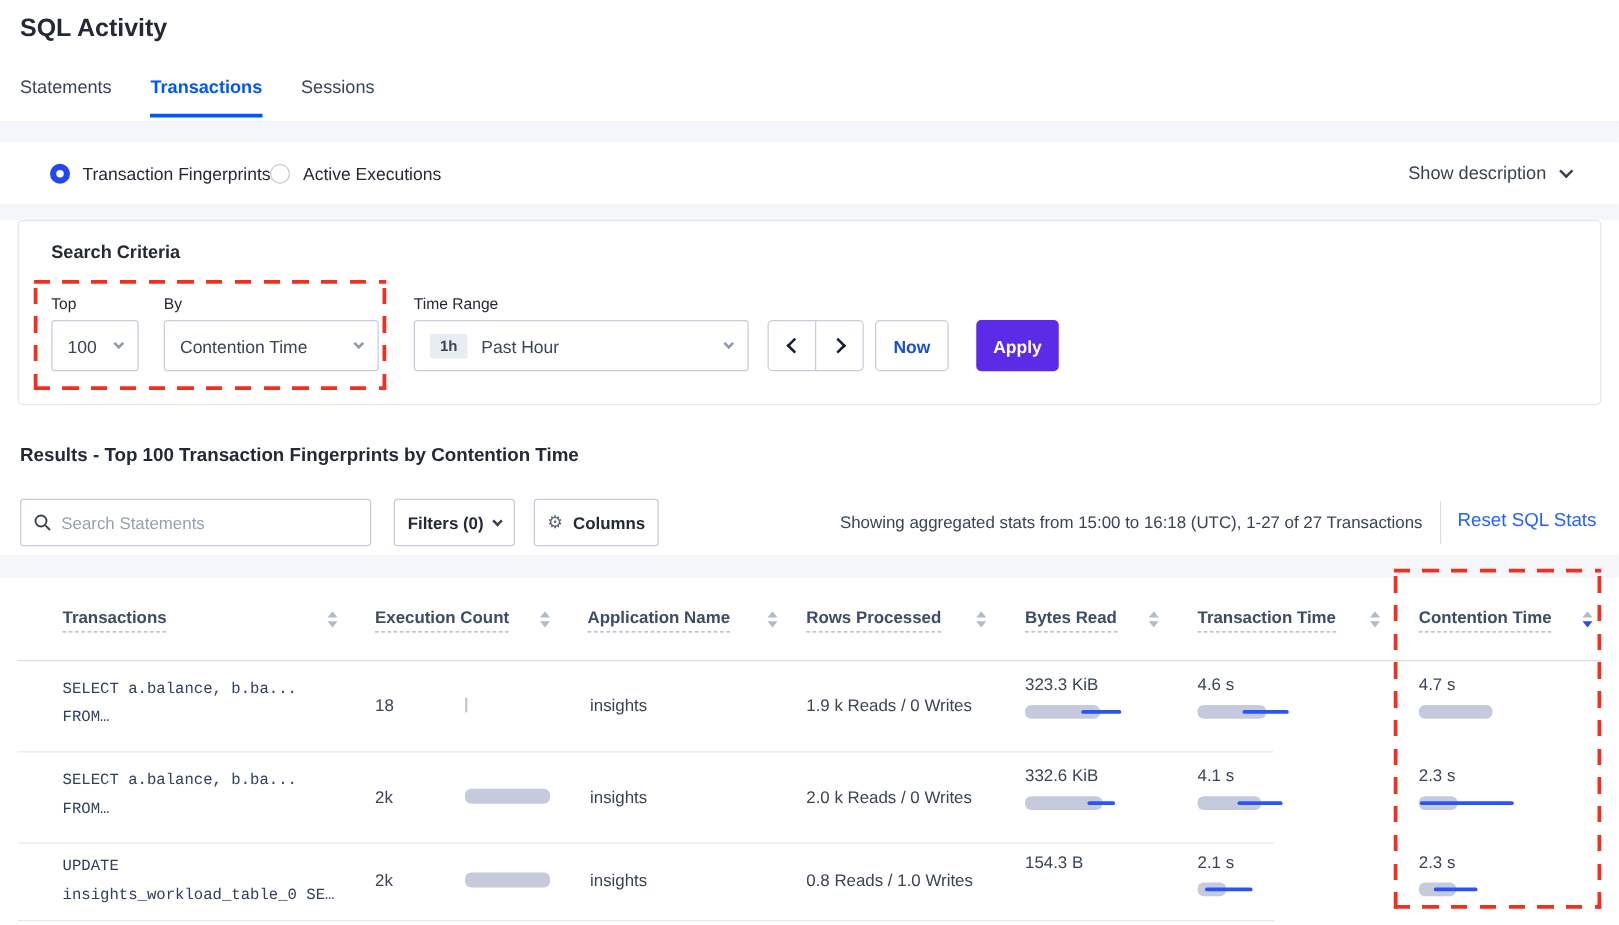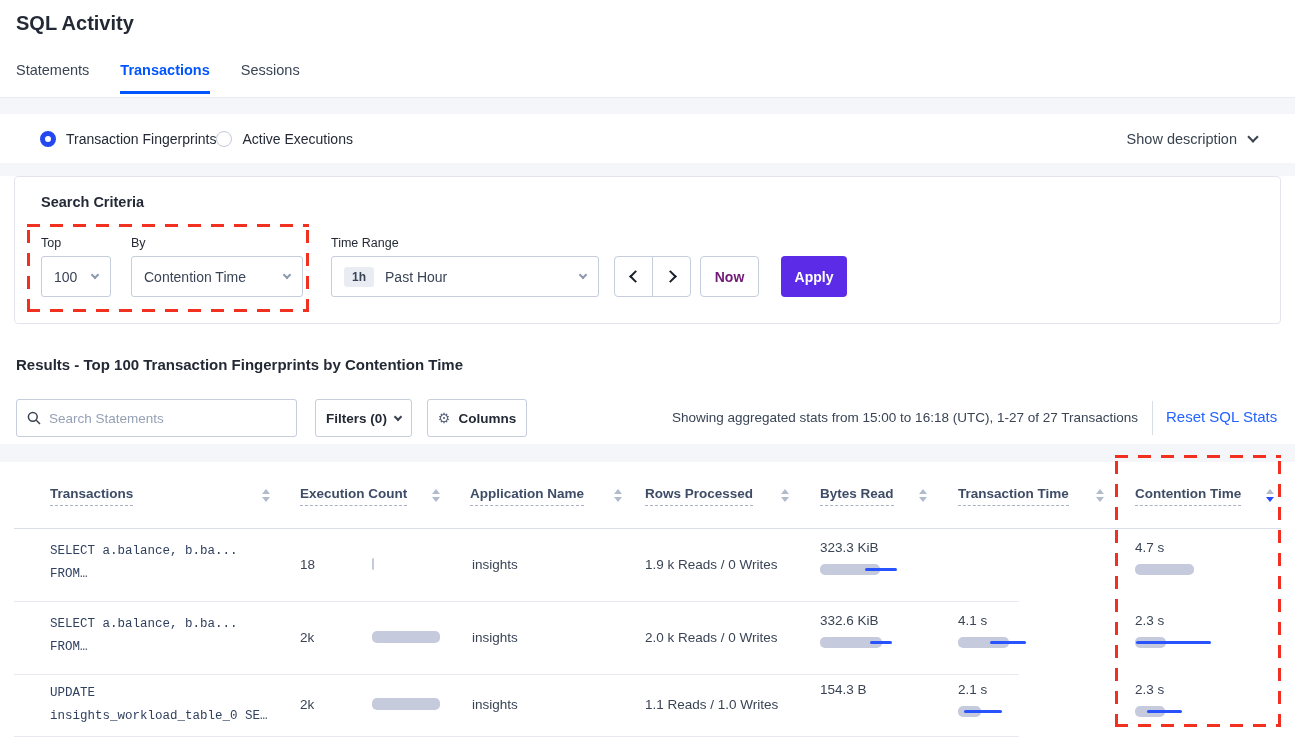--- a/index.html
+++ b/index.html
@@ -47,21 +47,21 @@
   .lbl-by  { left:116px; top:59px; } .sel-by { left:116px; top:79px; width:172px; }
   .lbl-time{ left:316px; top:59px; } .sel-time{ left:316px; top:79px; width:268px; }
   .time-chip { background:#e9edf3; border-radius:3px; font-size:12px; font-weight:700; color:#394455; padding:3px 8px; margin-right:11px; }
   .pager { left:599px; top:79px; display:flex; }
   .pg-btn { width:39px; height:41px; border:1px solid #c6cddb; background:#fff; display:flex; align-items:center; justify-content:center; cursor:pointer; }
   .pg-btn.first { border-radius:4px 0 0 4px; }
   .pg-btn.last { border-radius:0 4px 4px 0; margin-left:-1px; }
   .pg-chev { width:9px; height:9px; border-right:2.5px solid #18202c; border-bottom:2.5px solid #18202c; display:inline-block; }
   .pg-left { transform:rotate(135deg); margin-left:3px; }
   .pg-right { transform:rotate(-45deg); margin-right:3px; }
-  .btn-now { left:685px; top:79px; width:59px; height:41px; border:1px solid #c6cddb; border-radius:4px; background:#fff; display:flex; align-items:center; justify-content:center; font-size:14px; font-weight:600; color:#701a75; cursor:pointer; }
+  .btn-now { left:685px; top:79px; width:59px; height:41px; border:1px solid #c6cddb; border-radius:4px; background:#fff; display:flex; align-items:center; justify-content:center; font-size:14px; font-weight:600; color:#1d4ed8; cursor:pointer; }
   .btn-apply { left:766px; top:79px; width:66px; height:41px; border:none; border-radius:4px; background:#5c2be8; color:#fff; display:flex; align-items:center; justify-content:center; font-size:14px; font-weight:700; cursor:pointer; }
 
   
   .dashed-rect { position:absolute; z-index:30; pointer-events:none;
     background:
       repeating-linear-gradient(90deg,#f2301f 0 13px,transparent 13px 23px) left top/100% 3px no-repeat,
       repeating-linear-gradient(90deg,#f2301f 0 13px,transparent 13px 23px) left bottom/100% 3px no-repeat,
       repeating-linear-gradient(0deg,#f2301f 0 13px,transparent 13px 23px) left top/3px 100% no-repeat,
       repeating-linear-gradient(0deg,#f2301f 0 13px,transparent 13px 23px) right top/3px 100% no-repeat;
   }
@@ -248,20 +248,27 @@
     <div class="cell c-exec-bar" style="width: 2px;"></div>
     <div class="cell c-app">insights</div>
     <div class="cell c-rproc">1.9 k Reads / 0 Writes</div>
     <div class="cell stacked st-bytes">
       <div>323.3 KiB</div>
       <div class="barwrap">
           <span class="hbar" style="width: 60px;"></span>
           <span class="hline" style="left: 45px; width: 32px;"></span>
         </div>
     </div>
+    <div class="cell stacked st-txn">
+      <div>4.6 s</div>
+      <div class="barwrap">
+          <span class="hbar" style="width: 55px;"></span>
+          <span class="hline" style="left: 36px; width: 37px;"></span>
+        </div>
+    </div>
     <div class="cell stacked st-cont">
       <div>4.7 s</div>
       <div class="barwrap">
           <span class="hbar" style="width: 59px;"></span>
           <span class="hline" style="left: 0px; width: 0px;"></span>
         </div>
     </div>
     <div class="row-border"></div>
   </div>
 
@@ -299,21 +306,21 @@
   </div>
 
   <div class="trow" style="top:675px; height:62px;">
     <div class="cell sql" style="top:7px">
       <div>UPDATE</div>
       <div>insights_workload_table_0 SE…</div>
     </div>
     <div class="cell c-exec-text" style="top:22px">2k</div>
     <div class="cell c-exec-bar" style="top: 23px; width: 68px;"></div>
     <div class="cell c-app" style="top:22px">insights</div>
-    <div class="cell c-rproc" style="top:22px">1.1 Reads / 1.0 Writes</div>
+    <div class="cell c-rproc" style="top:22px">0.8 Reads / 1.0 Writes</div>
     <div class="cell stacked st-bytes" style="top:7px">
       <div>154.3 B</div>
       <div class="barwrap">
           <span class="hbar" style="width: 0px;"></span>
           <span class="hline" style="left: 0px; width: 0px;"></span>
         </div>
     </div>
     <div class="cell stacked st-txn" style="top:7px">
       <div>2.1 s</div>
       <div class="barwrap">

